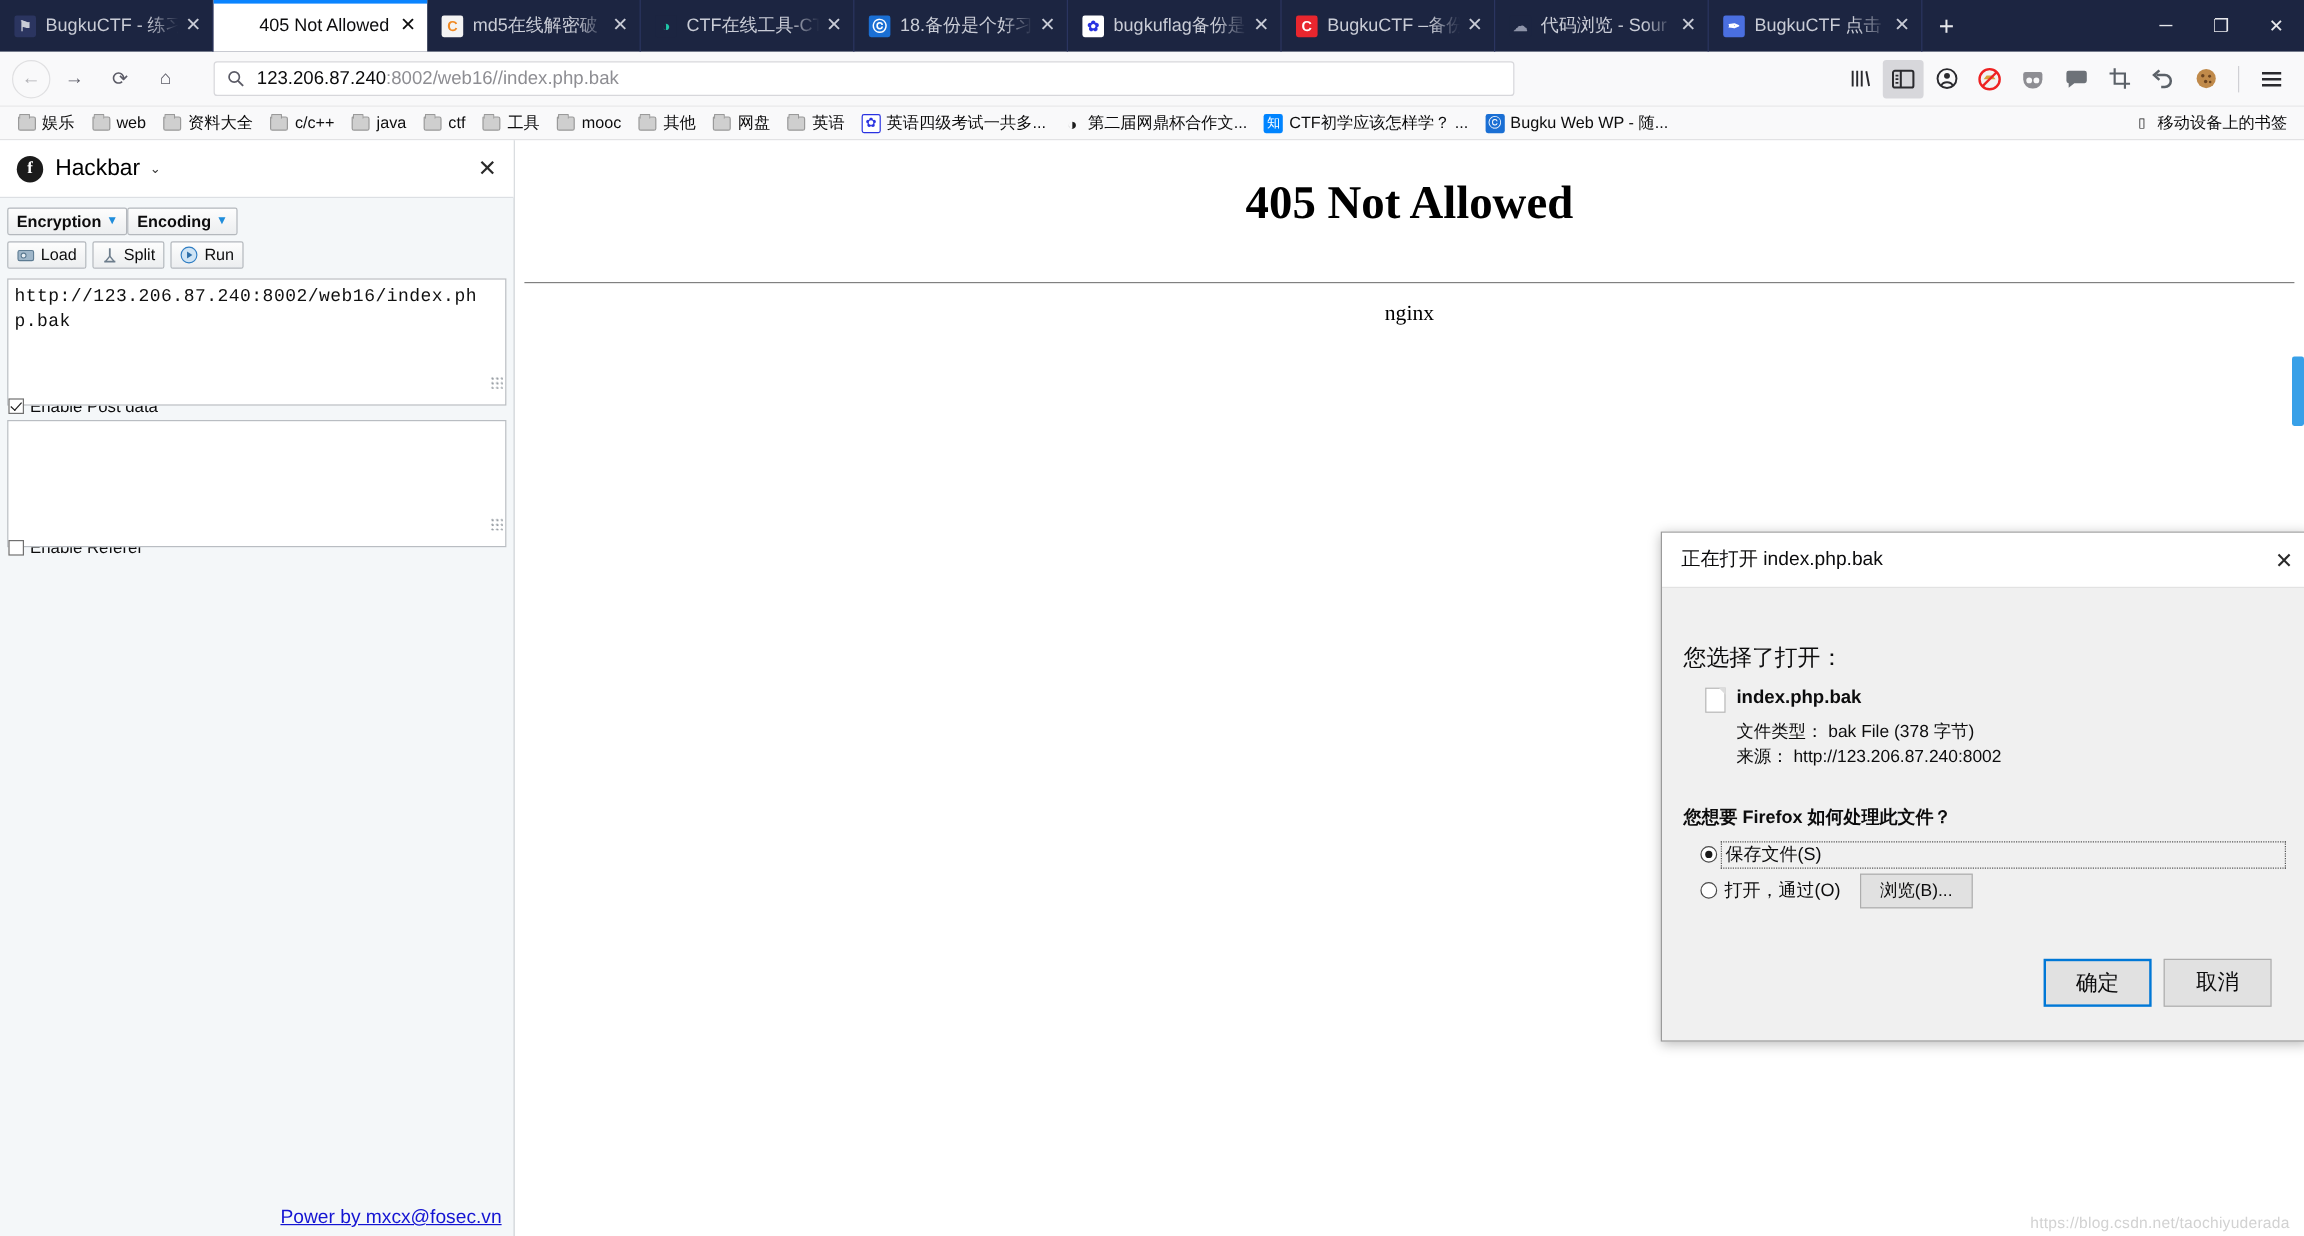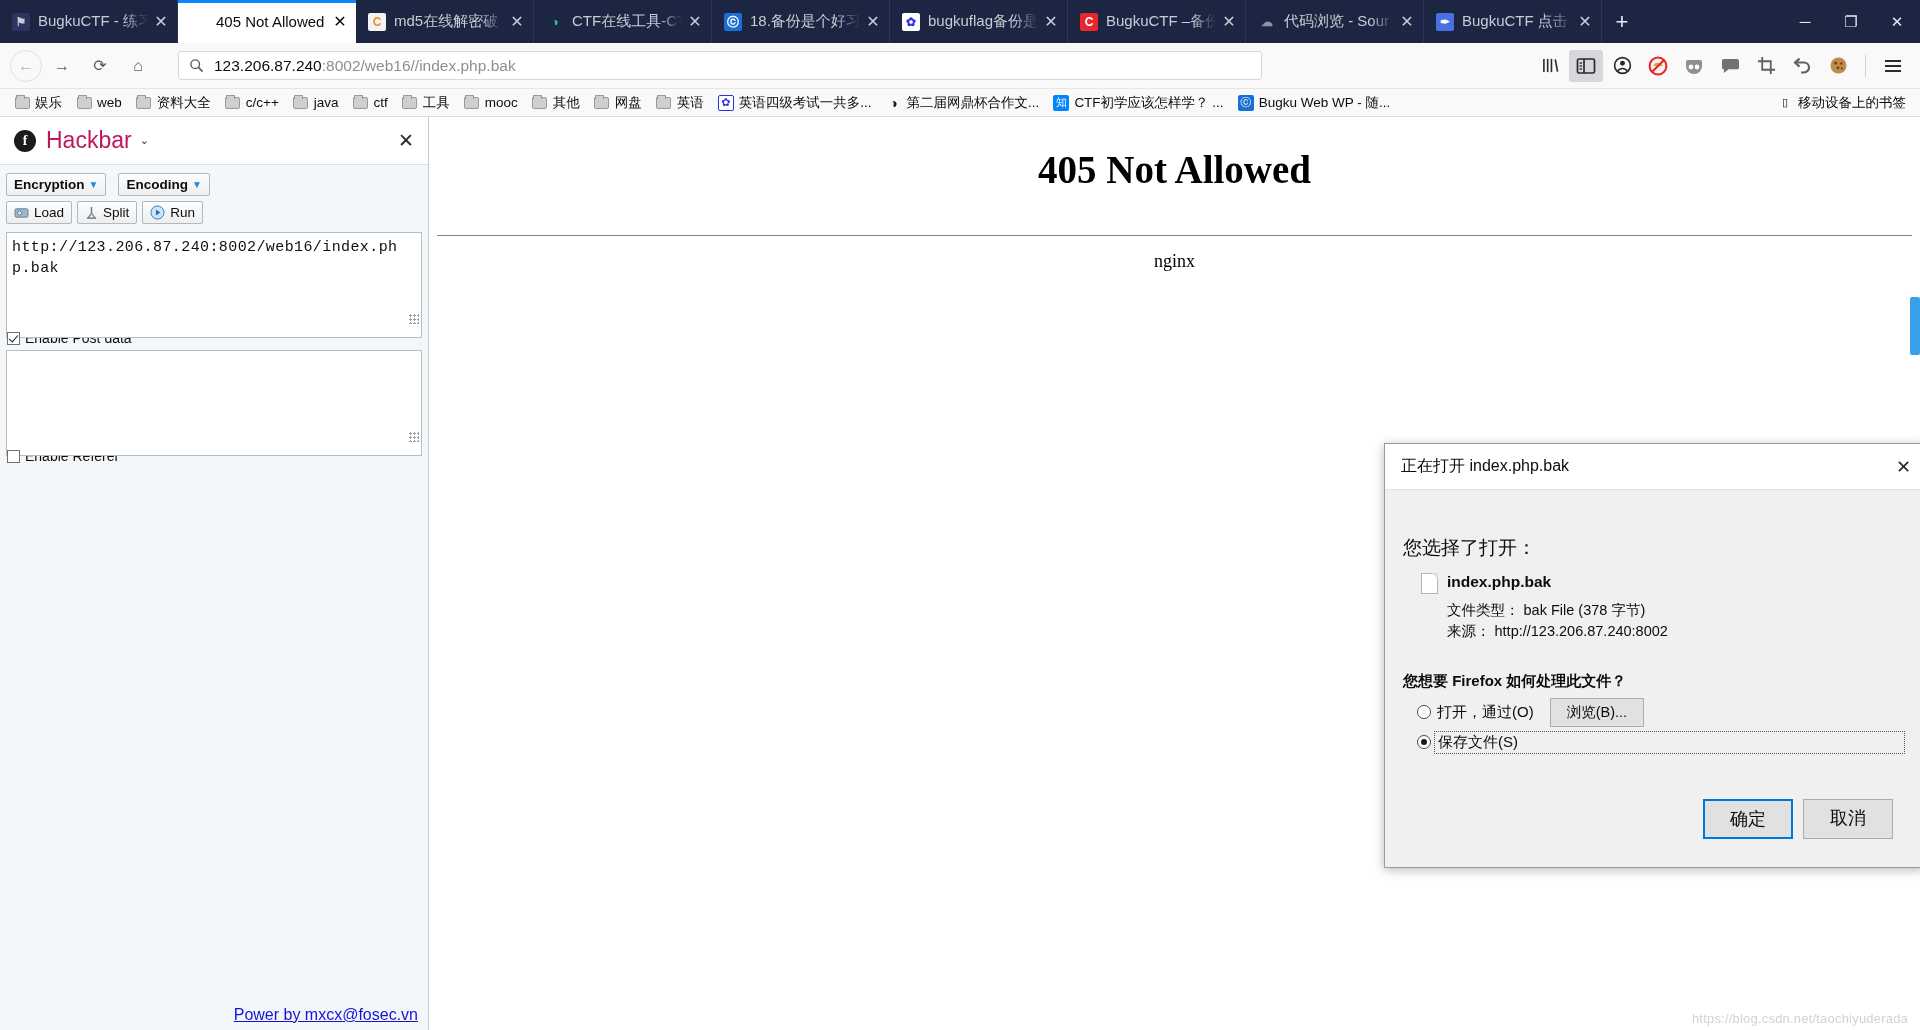--- a/index.html
+++ b/index.html
@@ -187,25 +187,25 @@
     padding: 0 14px;
     border-bottom: 1px solid #dcdfe3;
   }
   .sb-logo {
     width: 22px; height: 22px; border-radius: 50%;
     background: #1b1b1b; color: #fff;
     display: flex; align-items: center; justify-content: center;
     font-size: 14px; font-weight: bold; font-family: "Liberation Serif", serif;
     margin-right: 10px;
   }
-  .sb-title { font-size: 23px; color: #be185d; }
+  .sb-title { font-size: 19px; color: #000000; }
   .sb-caret { margin-left: 8px; font-size: 11px; color: #333; }
   .sb-close { margin-left: auto; font-size: 19px; color: #2a2a2a; }
 
-  .sb-row1 { display: flex; padding: 8px 6px 0 6px; gap: 12px; text-align: center; }
+  .sb-row1 { display: flex; padding: 8px 6px 0 6px; gap: 0; text-align: center; }
   .btn3d {
     background: linear-gradient(#fdfdfd, #eceef0);
     border: 1px solid #b4b8bd;
     border-radius: 2px;
     font-size: 13.5px;
     color: #0c0c0d;
     padding: 3px 7px;
     display: flex; align-items: center;
     font-family: "Liberation Sans", sans-serif;
   }
@@ -740,30 +740,30 @@
           <span>bak File (378 字节)</span>
         </div>
         <div class="kv" style="margin-top:0">
           <span class="k">来源：</span>
           <span>http://123.206.87.240:8002</span>
         </div>
 
         <div class="q">您想要 Firefox 如何处理此文件？</div>
 
         <div class="radio-row">
+          <span class="radio on"></span>
+          <span class="focusbox">保存文件(S)</span>
+        </div>
+
+        <div class="radio-row">
           <span class="radio"></span>
           <span>打开，通过(O)</span>
           <span class="browse-btn">浏览(B)...</span>
         </div>
 
-        <div class="radio-row">
-          <span class="radio on"></span>
-          <span class="focusbox">保存文件(S)</span>
-        </div>
-
         <div class="modal-actions">
           <div class="mbtn primary">确定</div>
           <div class="mbtn">取消</div>
         </div>
       </div>
     </div>
   </div>
 </div>
 
 </body></html>

